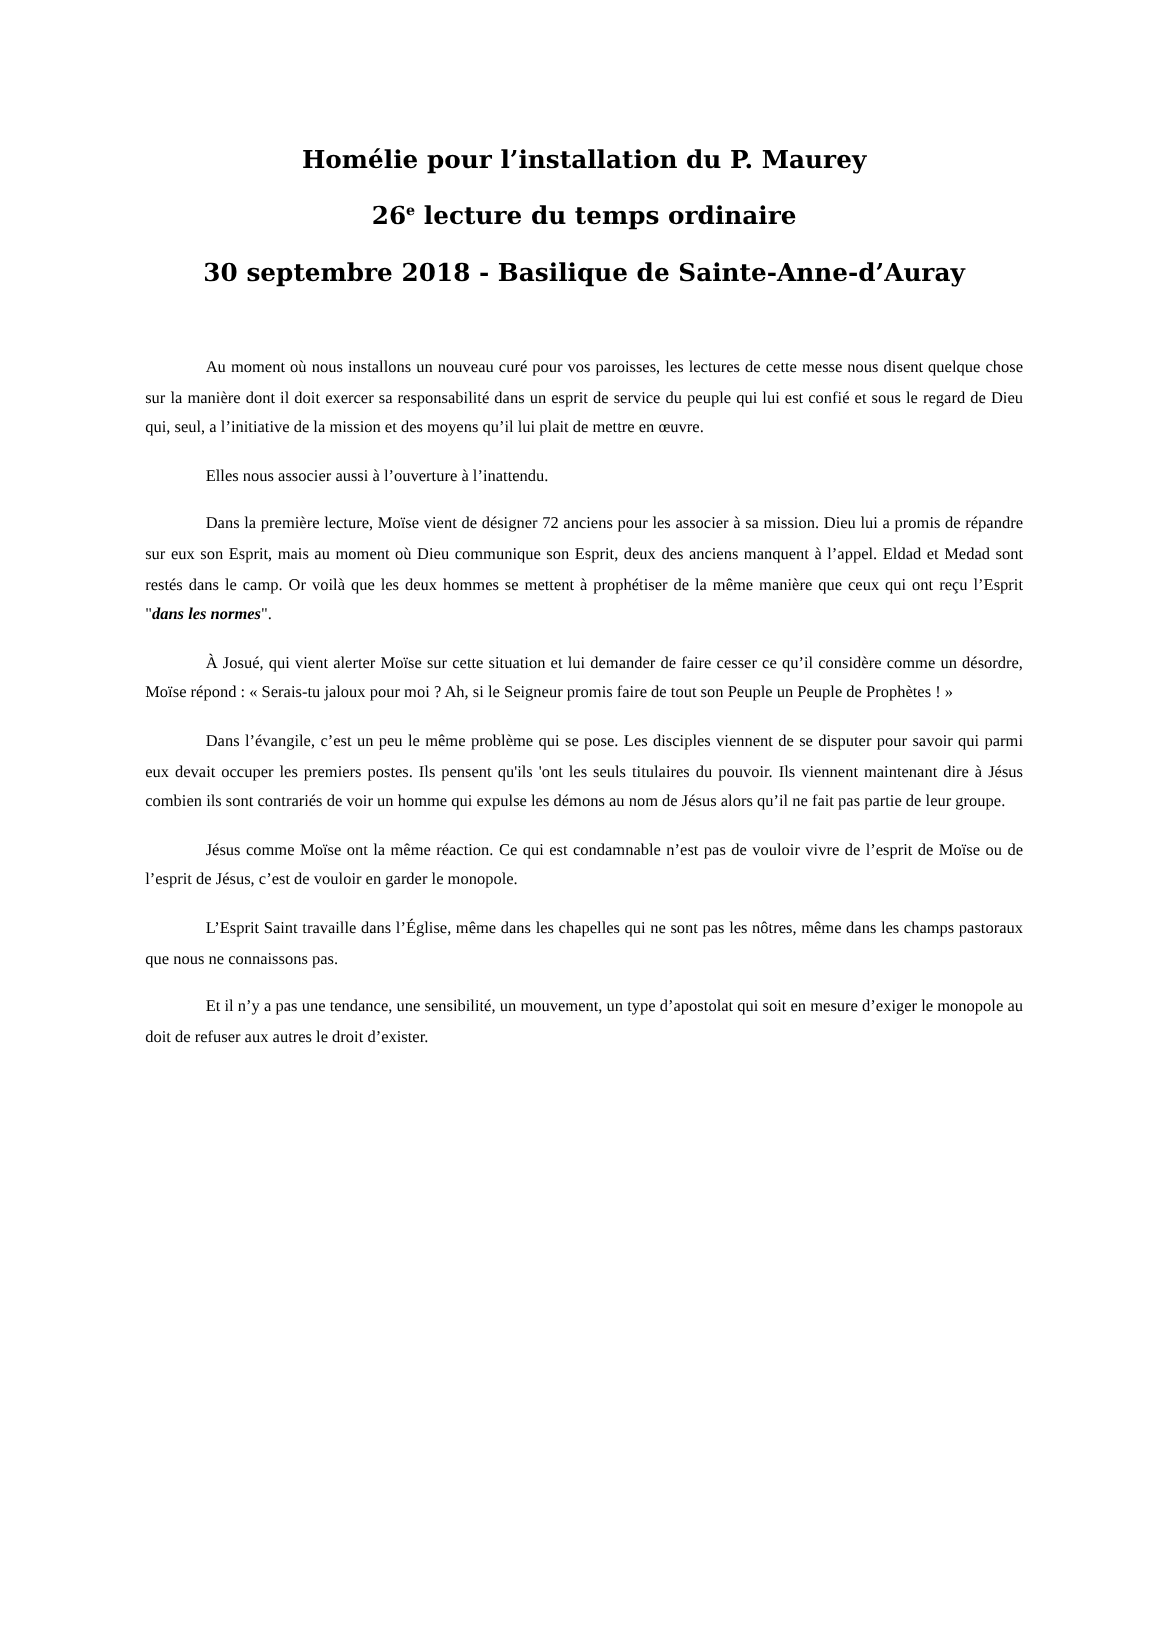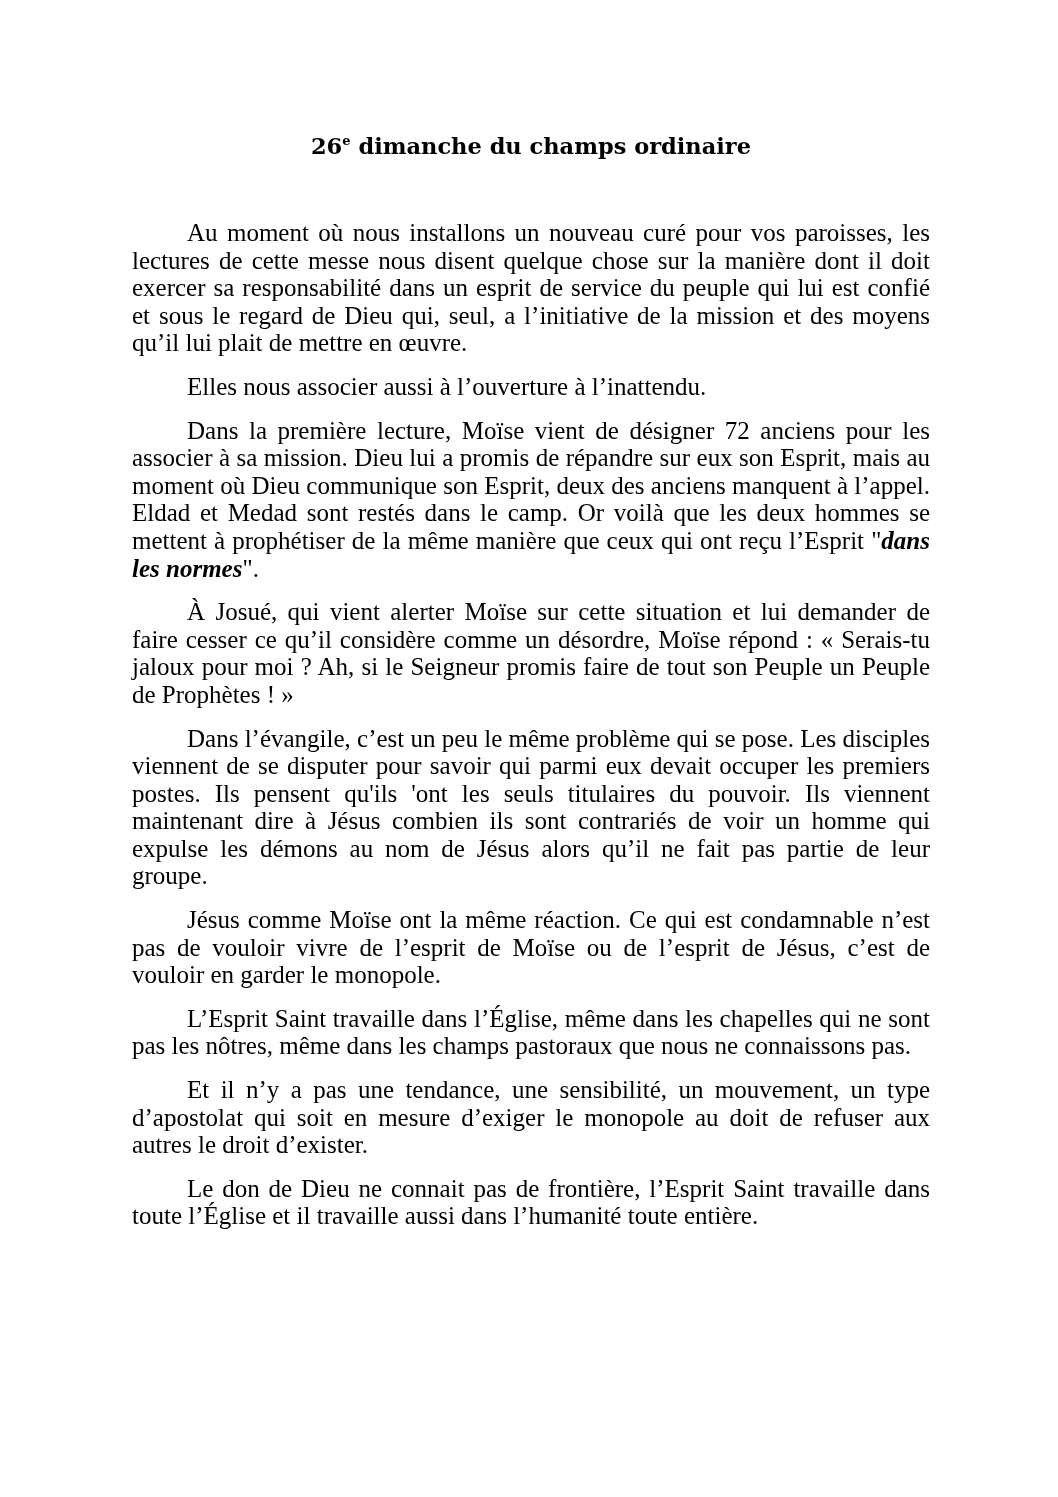--- a/index.html
+++ b/index.html
@@ -35,47 +35,48 @@
       white-space: nowrap;
     }
     .title-line sup {
       font-size: 13px;
       vertical-align: 9px;
       line-height: 0;
     }
     .body {
       margin-top: 40px;
       font-family: "Liberation Serif", "DejaVu Serif", serif;
-      font-size: 25px;
+      font-size: 15px;
       line-height: 27.6px;
       text-align: justify;
     }
     .para {
       margin: 0 0 16px 0;
       text-indent: 55px;
       hyphens: none;
     }
     .para em {
       font-weight: bold;
     }
   </style>
 </head>
 <body>
 
 <div class="page">
 
   <div class="title-block">
-    <p class="title-line"><span>26</span><sup>e</sup><span> dimanche du champs ordinaire</span></p>
+    <p class="title-line">Homélie pour l’installation du P. Maurey</p>
+    <p class="title-line"><span>26</span><sup>e</sup><span> lecture du temps ordinaire</span></p>
+    <p class="title-line">30 septembre 2018 - Basilique de Sainte-Anne-d’Auray</p>
   </div>
 
   <div class="body">
     <p class="para">Au moment où nous installons un nouveau curé pour vos paroisses, les lectures de cette messe nous disent quelque chose sur la manière dont il doit exercer sa responsabilité dans un esprit de service du peuple qui lui est confié et sous le regard de Dieu qui, seul, a l’initiative de la mission et des moyens qu’il lui plait de mettre en œuvre.</p>
     <p class="para">Elles nous associer aussi à l’ouverture à l’inattendu.</p>
     <p class="para"><span>Dans la première lecture, Moïse vient de désigner 72 anciens pour les associer à sa mission. Dieu lui a promis de répandre sur eux son Esprit, mais au moment où Dieu communique son Esprit, deux des anciens manquent à l’appel. Eldad et Medad sont restés dans le camp. Or voilà que les deux hommes se mettent à prophétiser de la même manière que ceux qui ont reçu l’Esprit "</span><em>dans les normes</em><span>".</span></p>
     <p class="para">À Josué, qui vient alerter Moïse sur cette situation et lui demander de faire cesser ce qu’il considère comme un désordre, Moïse répond : « Serais-tu jaloux pour moi ? Ah, si le Seigneur promis faire de tout son Peuple un Peuple de Prophètes ! »</p>
     <p class="para">Dans l’évangile, c’est un peu le même problème qui se pose. Les disciples viennent de se disputer pour savoir qui parmi eux devait occuper les premiers postes. Ils pensent qu'ils 'ont les seuls titulaires du pouvoir. Ils viennent maintenant dire à Jésus combien ils sont contrariés de voir un homme qui expulse les démons au nom de Jésus alors qu’il ne fait pas partie de leur groupe.</p>
     <p class="para">Jésus comme Moïse ont la même réaction. Ce qui est condamnable n’est pas de vouloir vivre de l’esprit de Moïse ou de l’esprit de Jésus, c’est de vouloir en garder le monopole.</p>
     <p class="para">L’Esprit Saint travaille dans l’Église, même dans les chapelles qui ne sont pas les nôtres, même dans les champs pastoraux que nous ne connaissons pas.</p>
     <p class="para">Et il n’y a pas une tendance, une sensibilité, un mouvement, un type d’apostolat qui soit en mesure d’exiger le monopole au doit de refuser aux autres le droit d’exister.</p>
-    <p class="para">Le don de Dieu ne connait pas de frontière, l’Esprit Saint travaille dans toute l’Église et il travaille aussi dans l’humanité toute entière.</p>
   </div>
 
 </div>
 
 </body></html>

